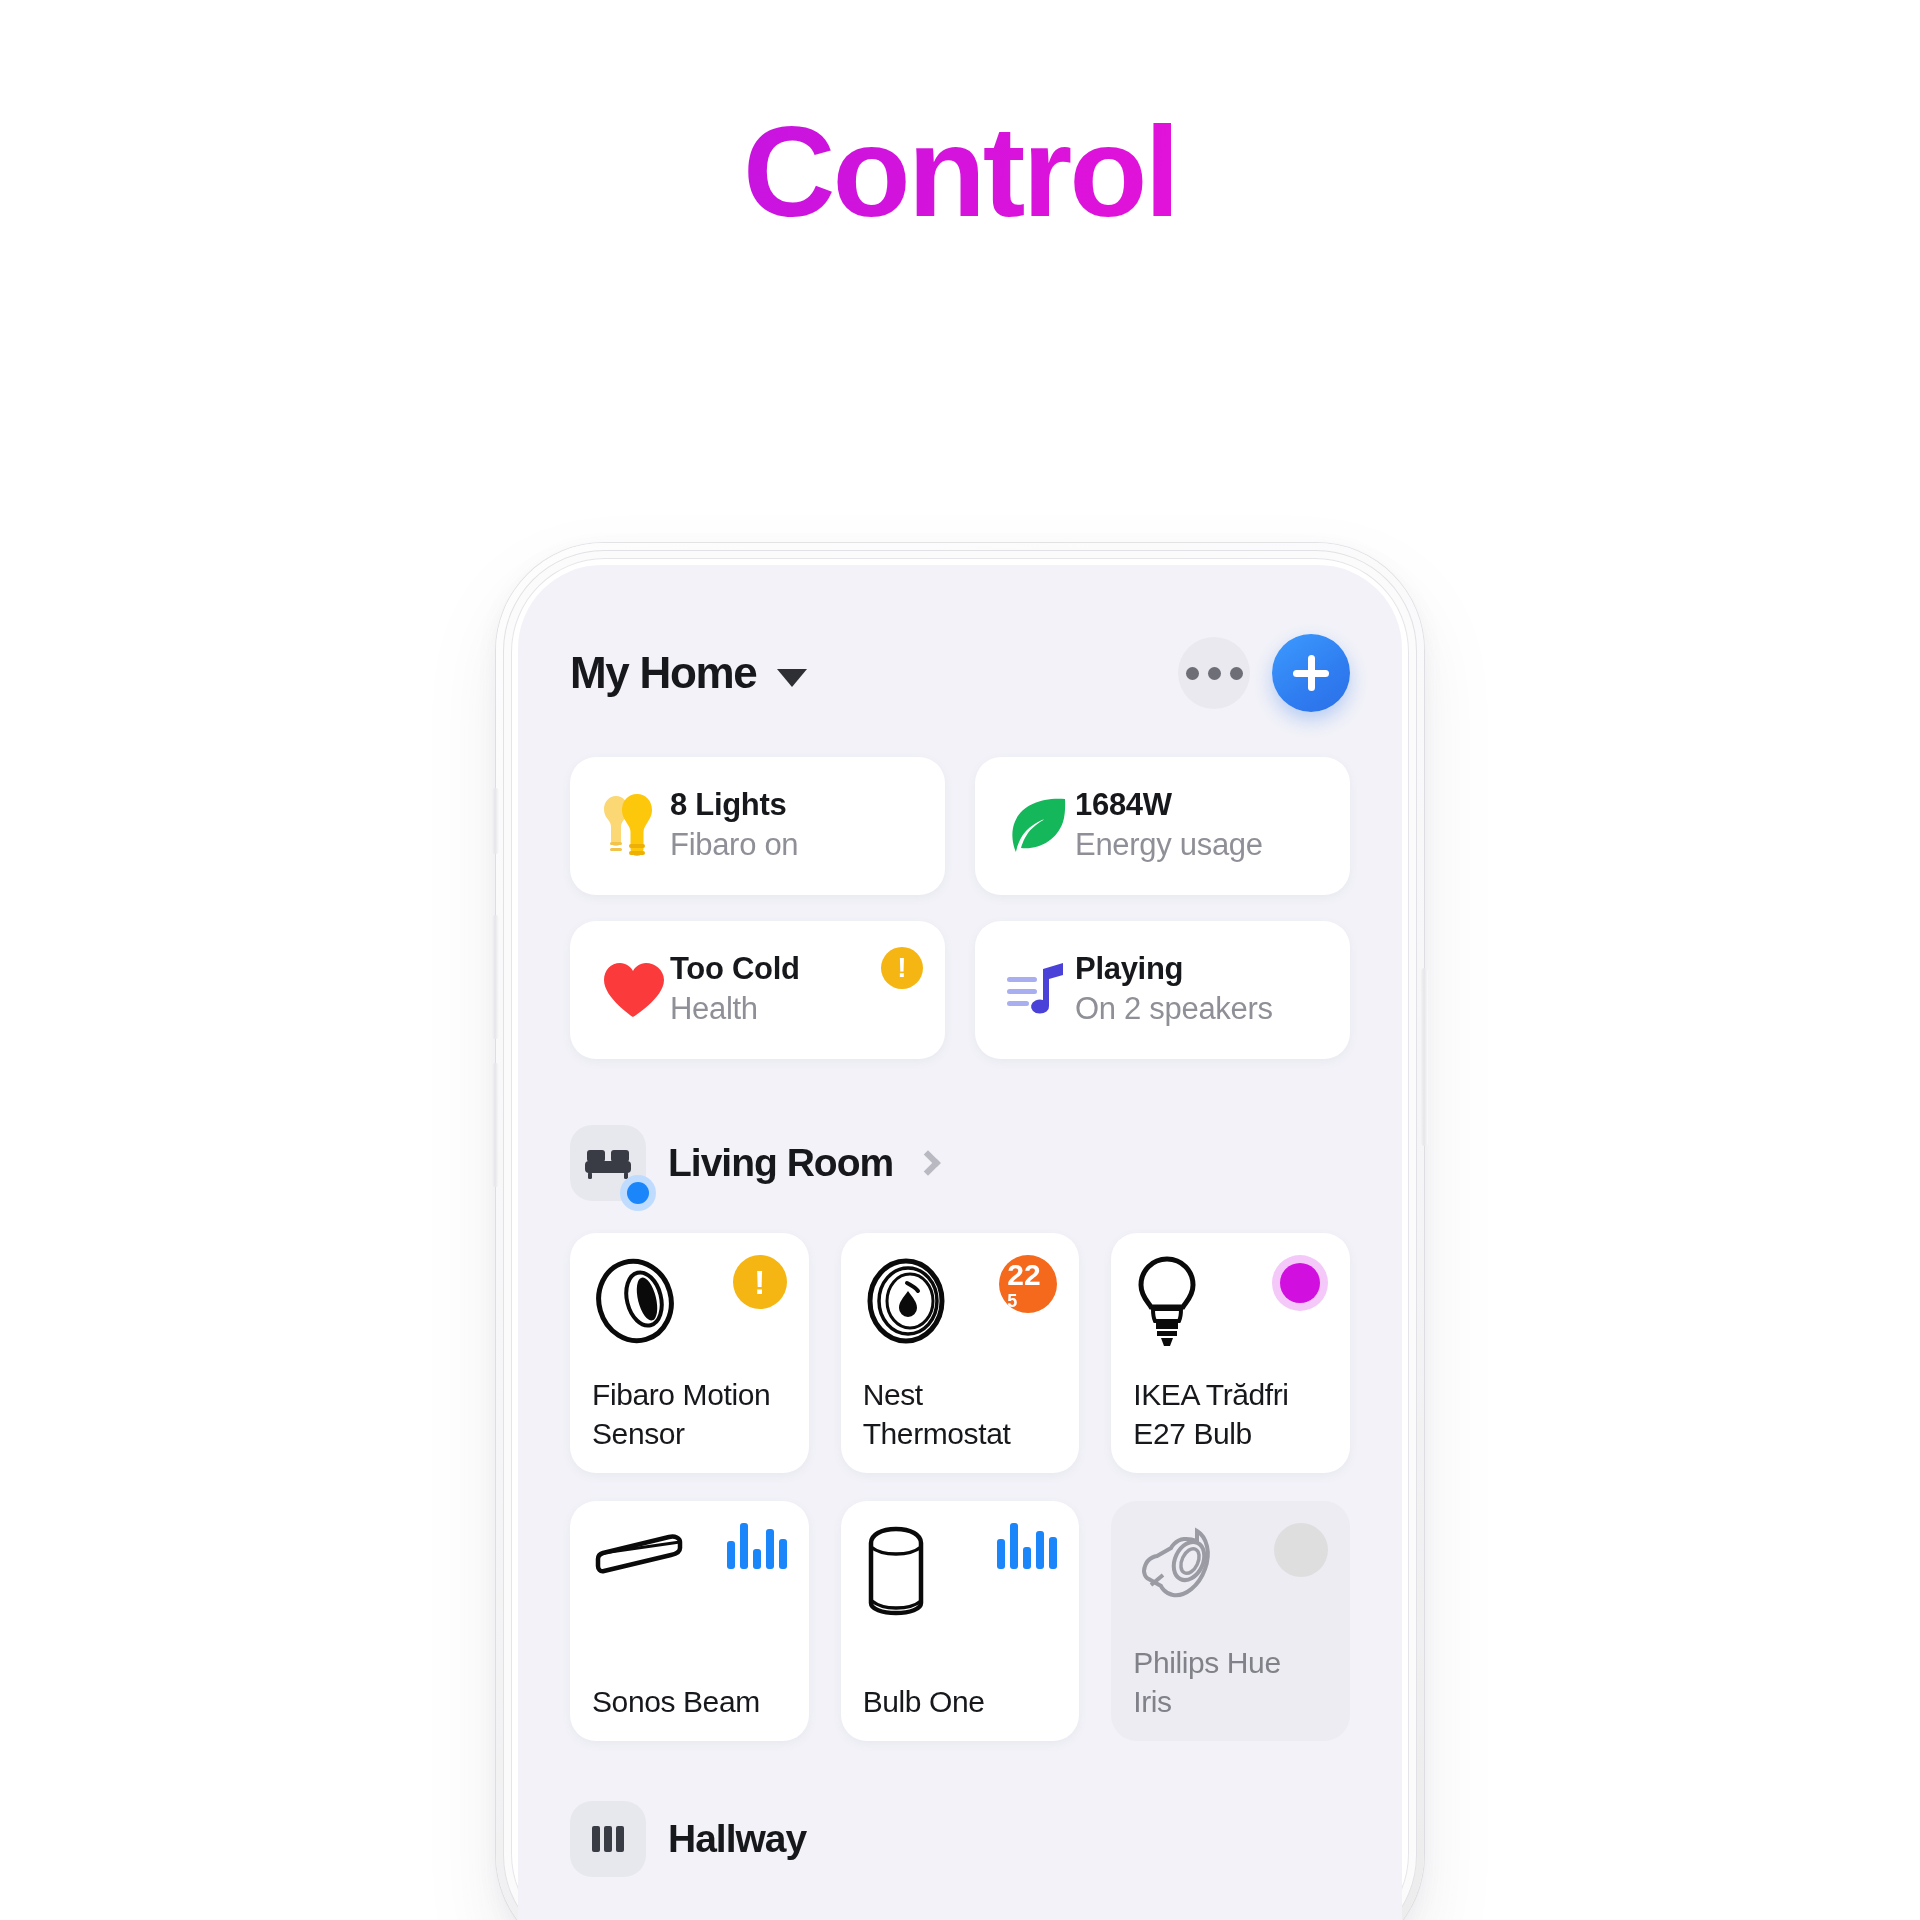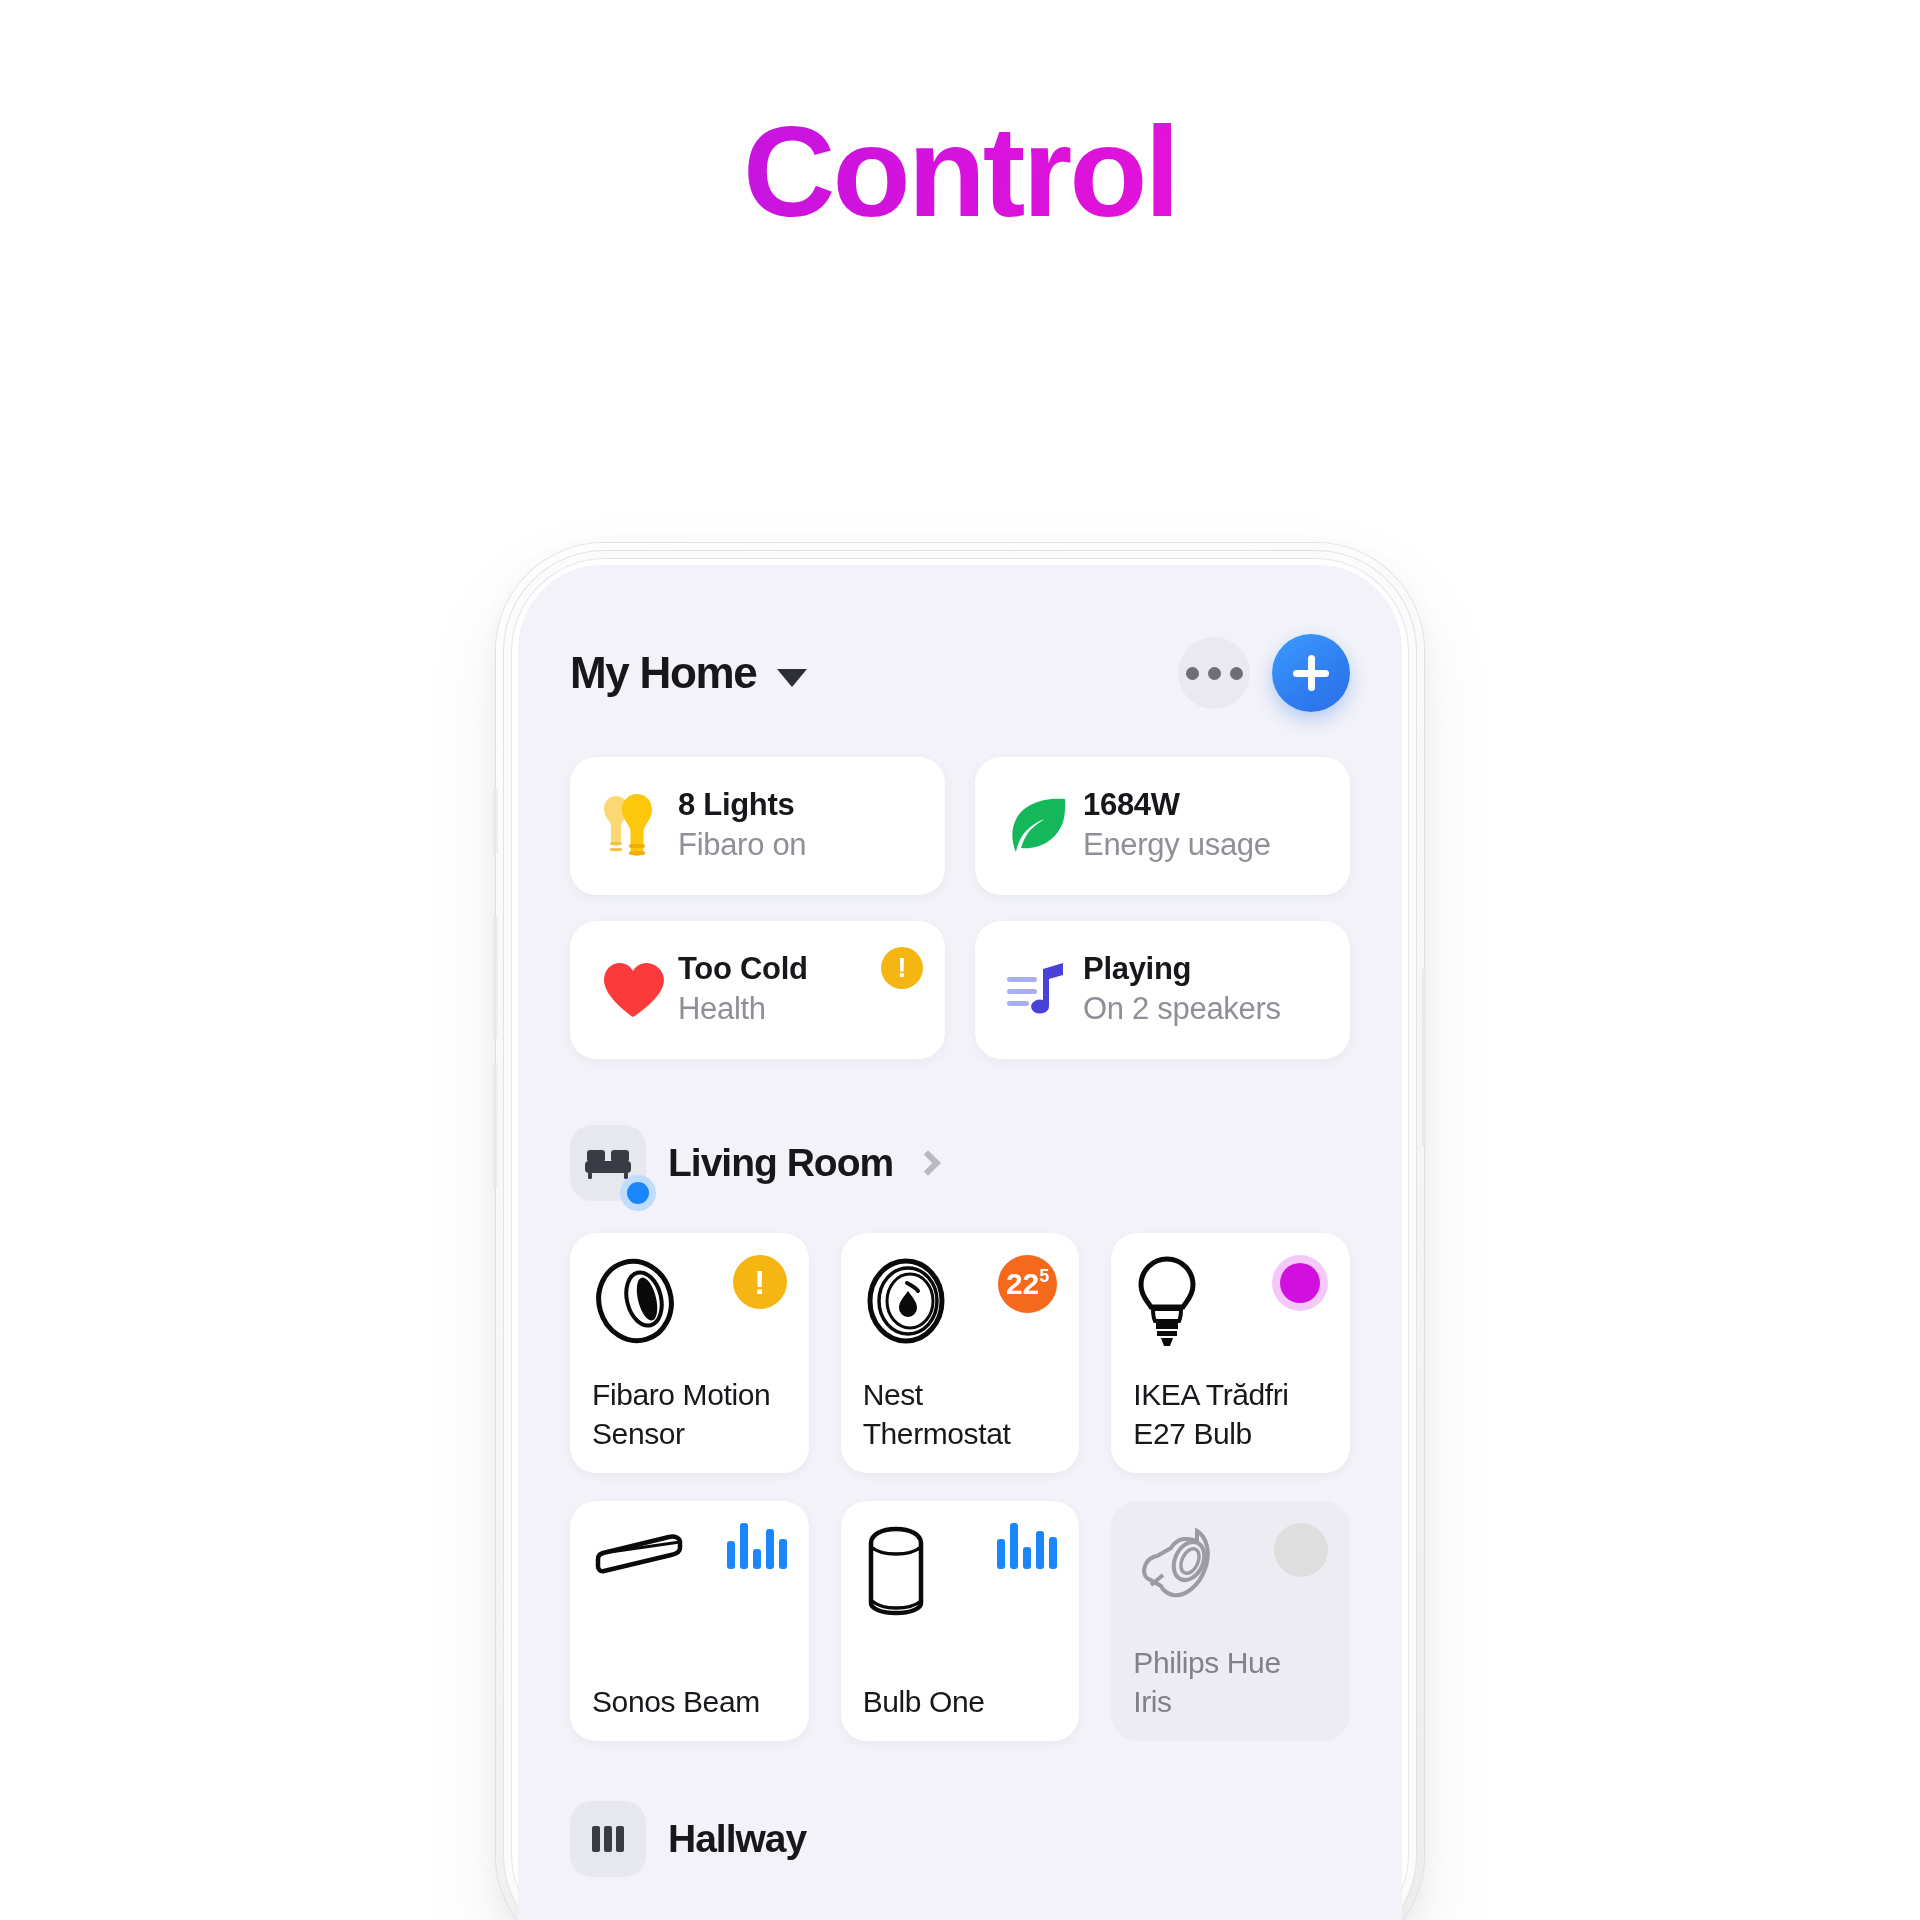--- a/index.html
+++ b/index.html
@@ -119,21 +119,21 @@
     display:grid; grid-template-columns: 1fr 1fr; gap: 26px 30px;
     margin-top: 38px;
   }
   .status-card {
     background:#fff; border-radius: 26px; height: 138px;
     box-shadow: 0 3px 10px rgba(110,110,135,.07);
     display:flex; align-items:center; padding: 0 26px;
     position:relative;
   }
   .sc-icon { width: 74px; flex:0 0 74px; display:flex; align-items:center; justify-content:center; }
-  .sc-text { margin-left: 8px; }
+  .sc-text { }
   .sc-title { font-size: 31px; font-weight:700; color:#17181c; letter-spacing:-.3px; line-height:1.15;}
   .sc-sub   { font-size: 31px; font-weight:400; color:#8f9097; letter-spacing:-.3px; line-height:1.3; margin-top:3px;}
   .warn-dot {
     position:absolute; right:22px; top:26px;
     width:42px;height:42px;border-radius:50%;
     background:#f5b512;
     display:flex;align-items:center;justify-content:center;
     color:#fff; font-size:28px; font-weight:700; line-height:1;
   }
 
@@ -169,21 +169,21 @@
   .device-card.off .dc-name { color:#818289; }
 
   .badge-warn {
     width:54px;height:54px;border-radius:50%;background:#f5b512;
     display:flex;align-items:center;justify-content:center;
     color:#fff;font-size:34px;font-weight:700;line-height:1;
   }
   .badge-temp {
     min-width:58px;height:58px;padding:0 8px;border-radius:50%;background:#f4691b;
     display:flex;align-items:baseline;justify-content:center;
-    color:#fff;font-size:30px;font-weight:700;line-height:58px;
+    color:#fff;font-size:30px;font-weight:700;line-height:58px;flex-direction:column;
   }
   .badge-temp sup { font-size:18px; font-weight:700; line-height:1; position:relative; top:-12px;}
   .badge-color {
     width:56px;height:56px;border-radius:50%;
     background:#f4c8f8;
     display:flex;align-items:center;justify-content:center;
   }
   .badge-color i { width:40px;height:40px;border-radius:50%;background:#d110e0; display:block;}
   .badge-off { width:54px;height:54px;border-radius:50%;background:#dededf;}
 

